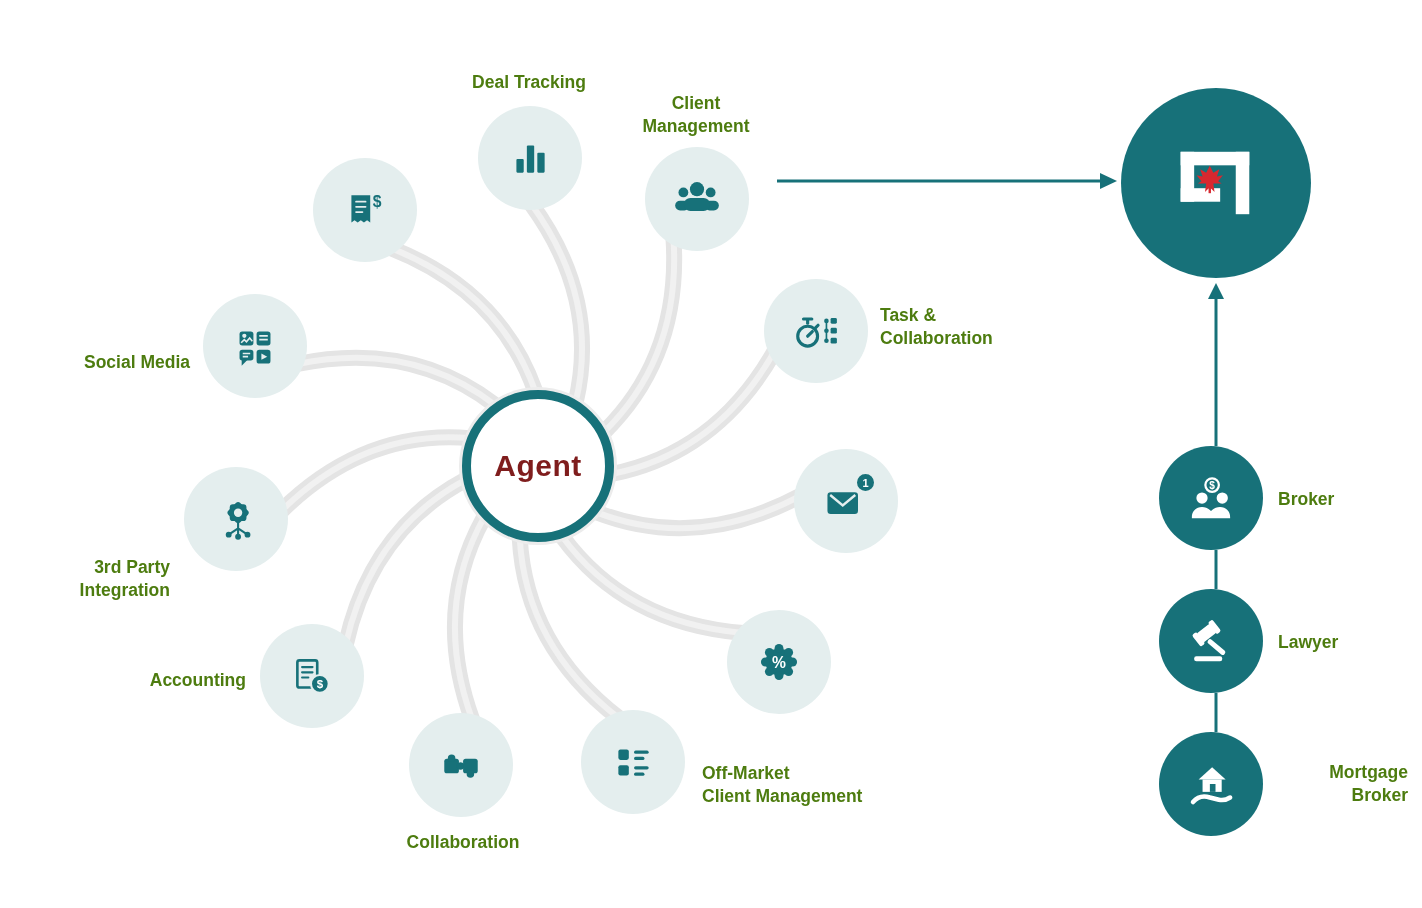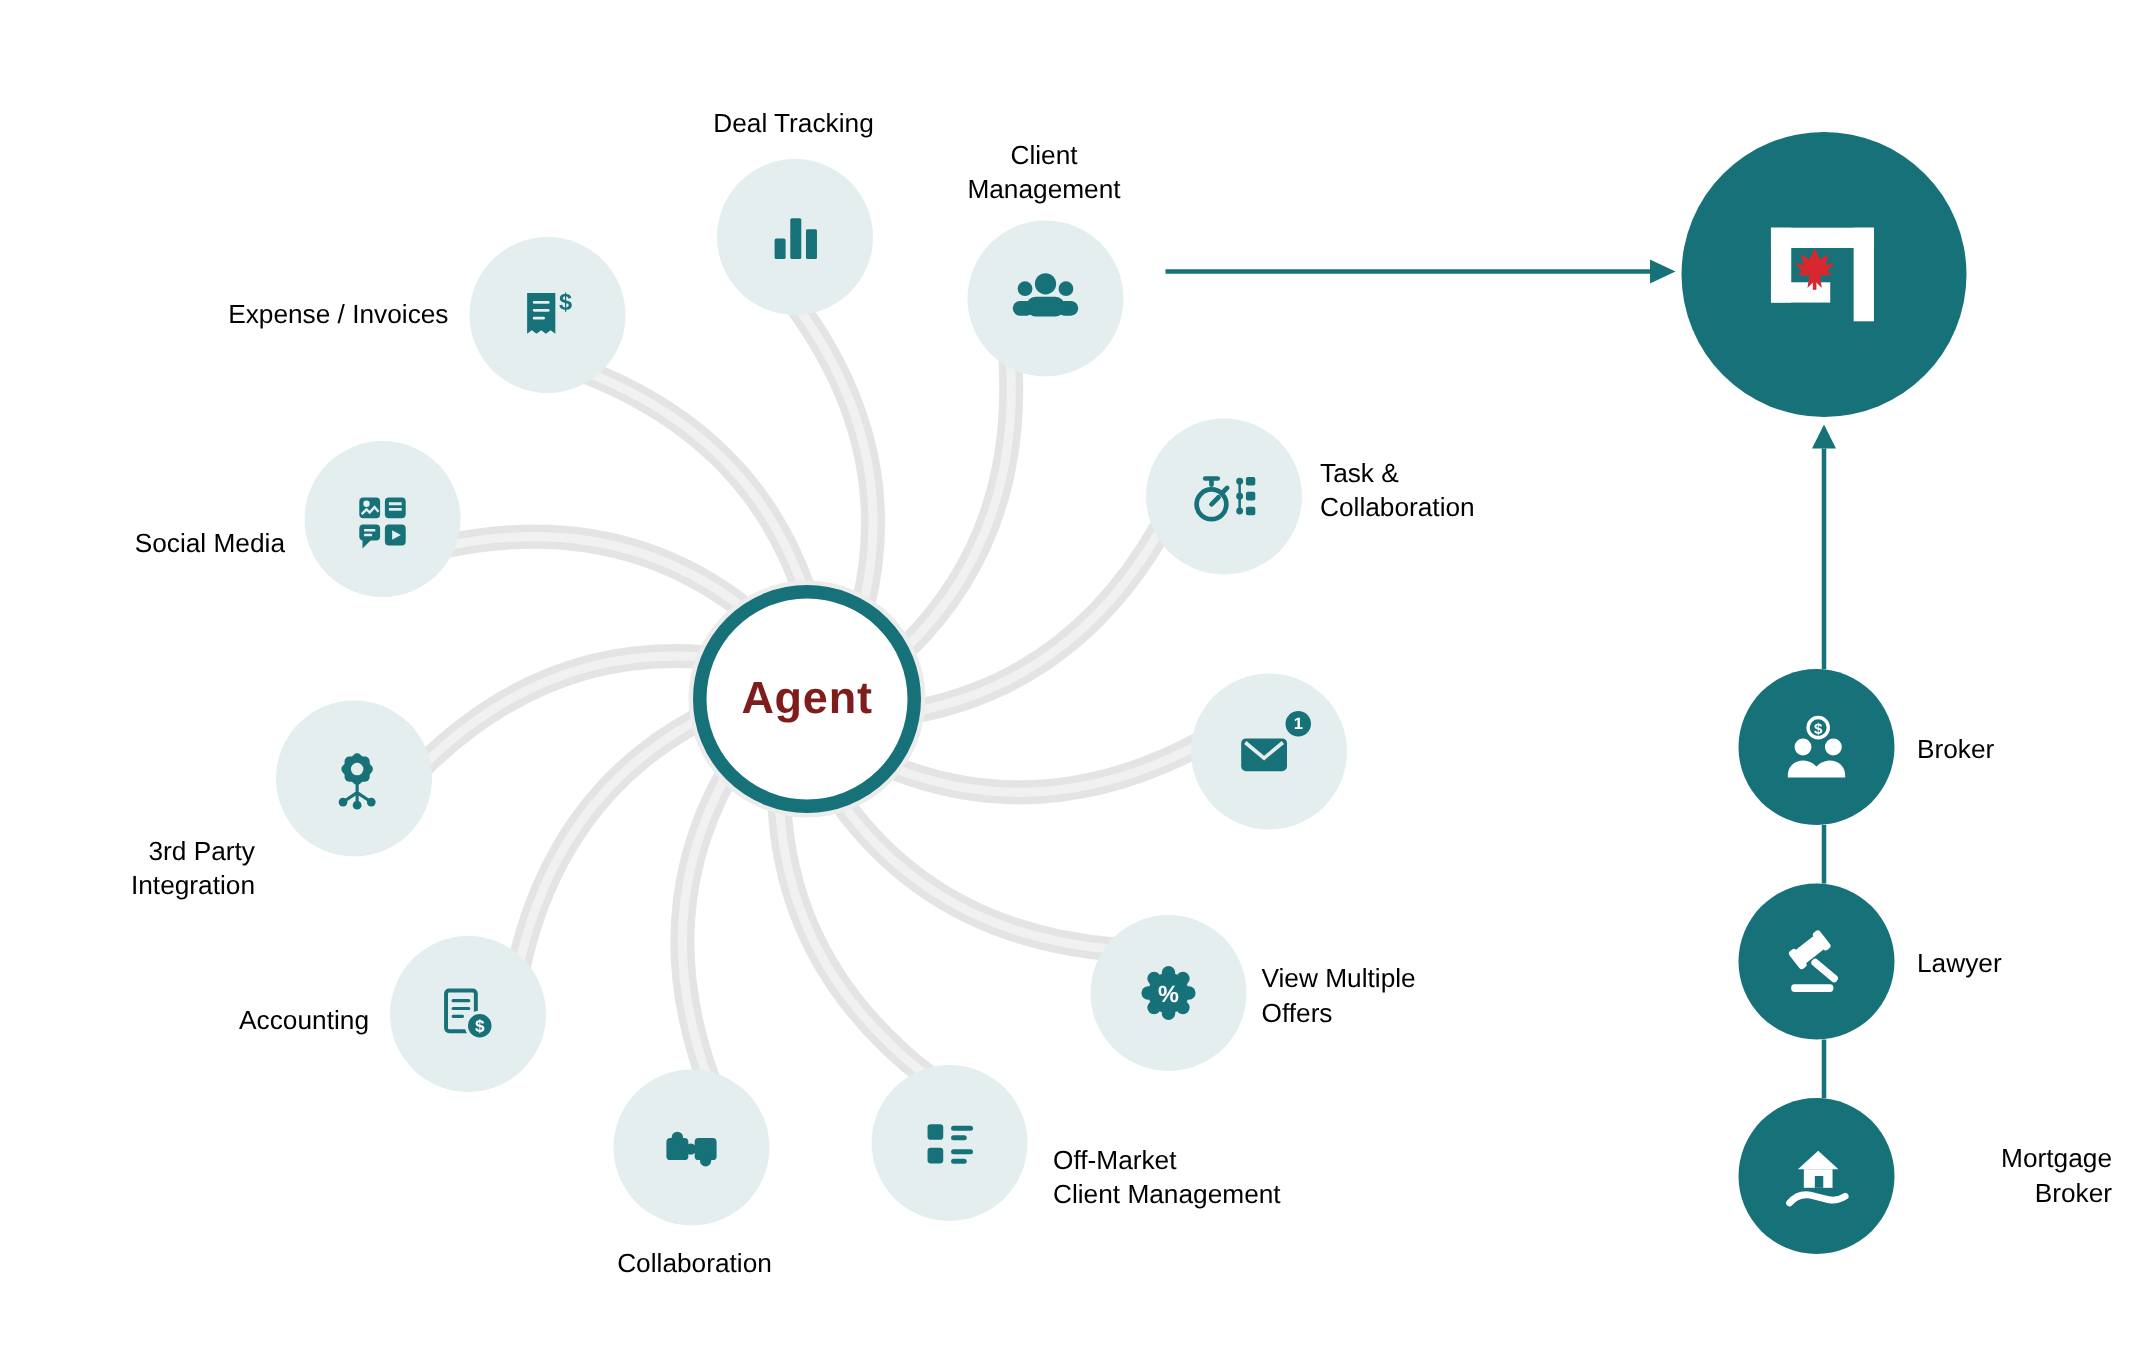--- a/index.html
+++ b/index.html
@@ -4,21 +4,21 @@
 <style>
   html,body{margin:0;padding:0;background:#ffffff;font-family:"Liberation Sans",sans-serif;}
   .canvas{position:relative;width:1422px;height:908px;background:#ffffff;overflow:hidden;}
   #decor{position:absolute;left:0;top:0;z-index:0;}
   .bubble{position:absolute;width:104px;height:104px;border-radius:50%;background:#e4eeee;
           display:flex;align-items:center;justify-content:center;z-index:2;}
   .hub{position:absolute;left:462px;top:390px;width:152px;height:152px;border-radius:50%;
        background:#ffffff;border:9px solid #177179;box-shadow:0 0 0 3px #ececec;
        display:flex;align-items:center;justify-content:center;z-index:3;box-sizing:border-box;}
   .hub-label{font-size:30px;font-weight:700;color:#7f1d1d;letter-spacing:.5px;}
-  .lbl{position:absolute;font-size:17.5px;font-weight:400;color:#000000;line-height:1.33;z-index:2;}
+  .lbl{position:absolute;font-size:17.5px;font-weight:700;color:#4d7c0f;line-height:1.33;z-index:2;}
   .lbl.center{text-align:center;}
   .lbl.right{text-align:right;}
   .ln{display:block;}
   .badge{position:absolute;left:61px;top:23px;width:17px;height:17px;border-radius:50%;
          background:#177179;color:#ffffff;font-size:11px;font-weight:700;
          display:flex;align-items:center;justify-content:center;border:2px solid #e4eeee;}
   .big-circle{position:absolute;left:1121px;top:88px;width:190px;height:190px;border-radius:50%;
               background:#177179;display:flex;align-items:center;justify-content:center;z-index:2;}
   .partner-circle{position:absolute;width:104px;height:104px;border-radius:50%;background:#177179;
                   display:flex;align-items:center;justify-content:center;z-index:2;}
@@ -135,24 +135,20 @@
         <circle cx="22" cy="36" r="4.3"></circle>
         <circle cx="12.8" cy="32.2" r="4.3"></circle>
         <circle cx="9" cy="23" r="4.3"></circle>
         <circle cx="12.8" cy="13.8" r="4.3"></circle>
         <circle cx="22" cy="10" r="4.3"></circle>
         <circle cx="31.2" cy="13.8" r="4.3"></circle>
       </g>
       <text x="22" y="28.5" text-anchor="middle" font-size="15" font-weight="bold" fill="#ffffff" font-family="Liberation Sans, sans-serif">%</text>
     </svg>
   </div>
-  <div class="lbl" style="left:841px;top:641px;width:160px;">
-    <span class="ln">View Multiple</span>
-    <span class="ln">Offers</span>
-  </div>
 
   <div class="bubble" style="left:581px;top:710px;">
     <svg width="46" height="46" viewBox="0 0 44 44">
       <g fill="#177179">
         <rect x="8" y="10" width="10" height="10" rx="2"></rect>
         <rect x="8" y="25" width="10" height="10" rx="2"></rect>
         <rect x="23" y="11" width="14" height="3.2" rx="1.6"></rect>
         <rect x="23" y="17" width="10" height="3.2" rx="1.6"></rect>
         <rect x="23" y="26" width="14" height="3.2" rx="1.6"></rect>
         <rect x="23" y="32" width="10" height="3.2" rx="1.6"></rect>
@@ -228,23 +224,20 @@
   <div class="lbl right" style="left:0px;top:336px;width:190px;margin-top:15px;">
     <span class="ln">Social Media</span>
   </div>
 
   <div class="bubble" style="left:313px;top:158px;">
     <svg width="46" height="46" viewBox="0 0 44 44">
       <path d="M9 8h18v26l-3-2.3-3 2.3-3-2.3-3 2.3-3-2.3-3 2.3z" fill="#177179"></path>
       <path d="M13.5 14h9M13.5 19h9M13.5 24h6" stroke="#e4eeee" stroke-width="1.8" stroke-linecap="round" fill="none"></path>
       <text x="33.5" y="19" text-anchor="middle" font-size="15" font-weight="bold" fill="#177179" font-family="Liberation Sans, sans-serif">$</text>
     </svg>
-  </div>
-  <div class="lbl right" style="left:59px;top:198px;width:240px;">
-    <span class="ln">Expense / Invoices</span>
   </div>
 
   <div class="big-circle">
     <svg width="104" height="104" viewBox="0 0 100 100">
       <g fill="#ffffff">
         <rect x="16" y="20" width="66" height="13"></rect>
         <rect x="16" y="20" width="13" height="48"></rect>
         <rect x="16" y="55" width="38" height="13"></rect>
         <rect x="69" y="20" width="13" height="60"></rect>
       </g>

